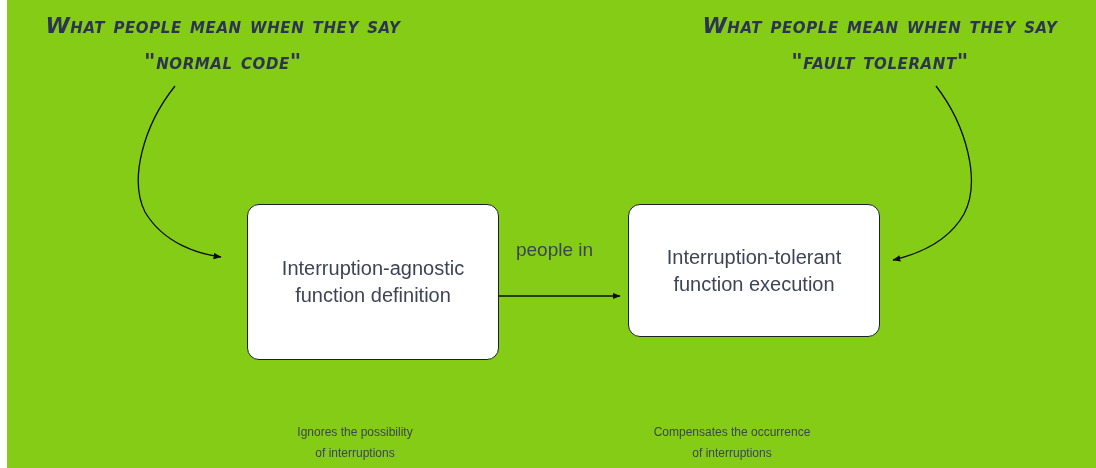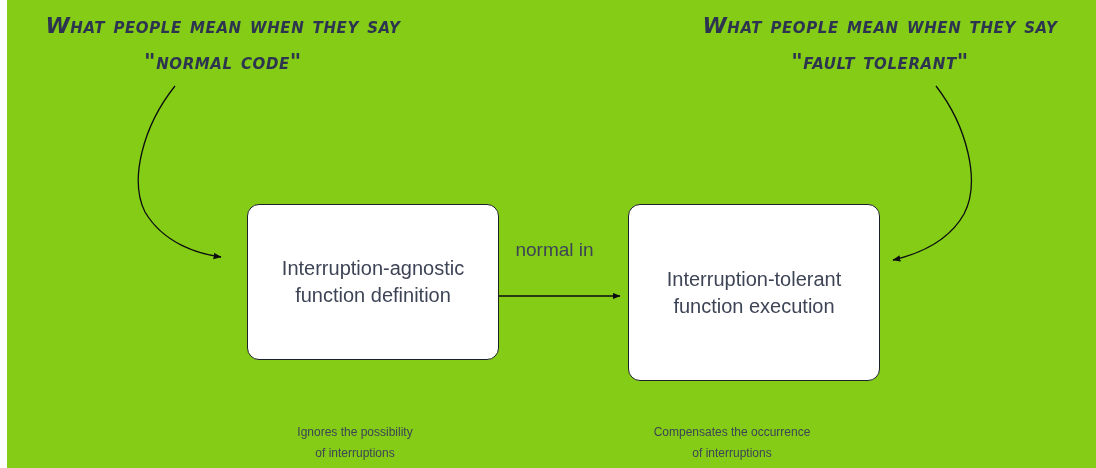--- a/index.html
+++ b/index.html
@@ -60,21 +60,21 @@
   #box-definition {
     left: 240px;
     top: 204px;
     width: 252px;
     height: 156px;
   }
   #box-execution {
     left: 621px;
     top: 204px;
     width: 252px;
-    height: 177px;
+    height: 133px;
   }
   .node-label {
     color: #3d4456;
     font-family: "Liberation Sans", sans-serif;
     font-size: 20px;
     line-height: 27px;
     text-align: center;
     white-space: pre-line;
   }
 
@@ -154,21 +154,21 @@
   <div class="node-box" id="box-definition">
     <div class="node-label">Interruption-agnostic
 function definition</div>
   </div>
 
   <div class="node-box" id="box-execution">
     <div class="node-label">Interruption-tolerant
 function execution</div>
   </div>
 
-  <div id="edge-label-results-in">normal in</div>
+  <div id="edge-label-results-in">people in</div>
 
   <div class="caption" id="caption-left">Ignores the possibility
 of interruptions</div>
 
   <div class="caption" id="caption-right">Compensates the occurrence
 of interruptions</div>
 
 </div>
 
 </body></html>

